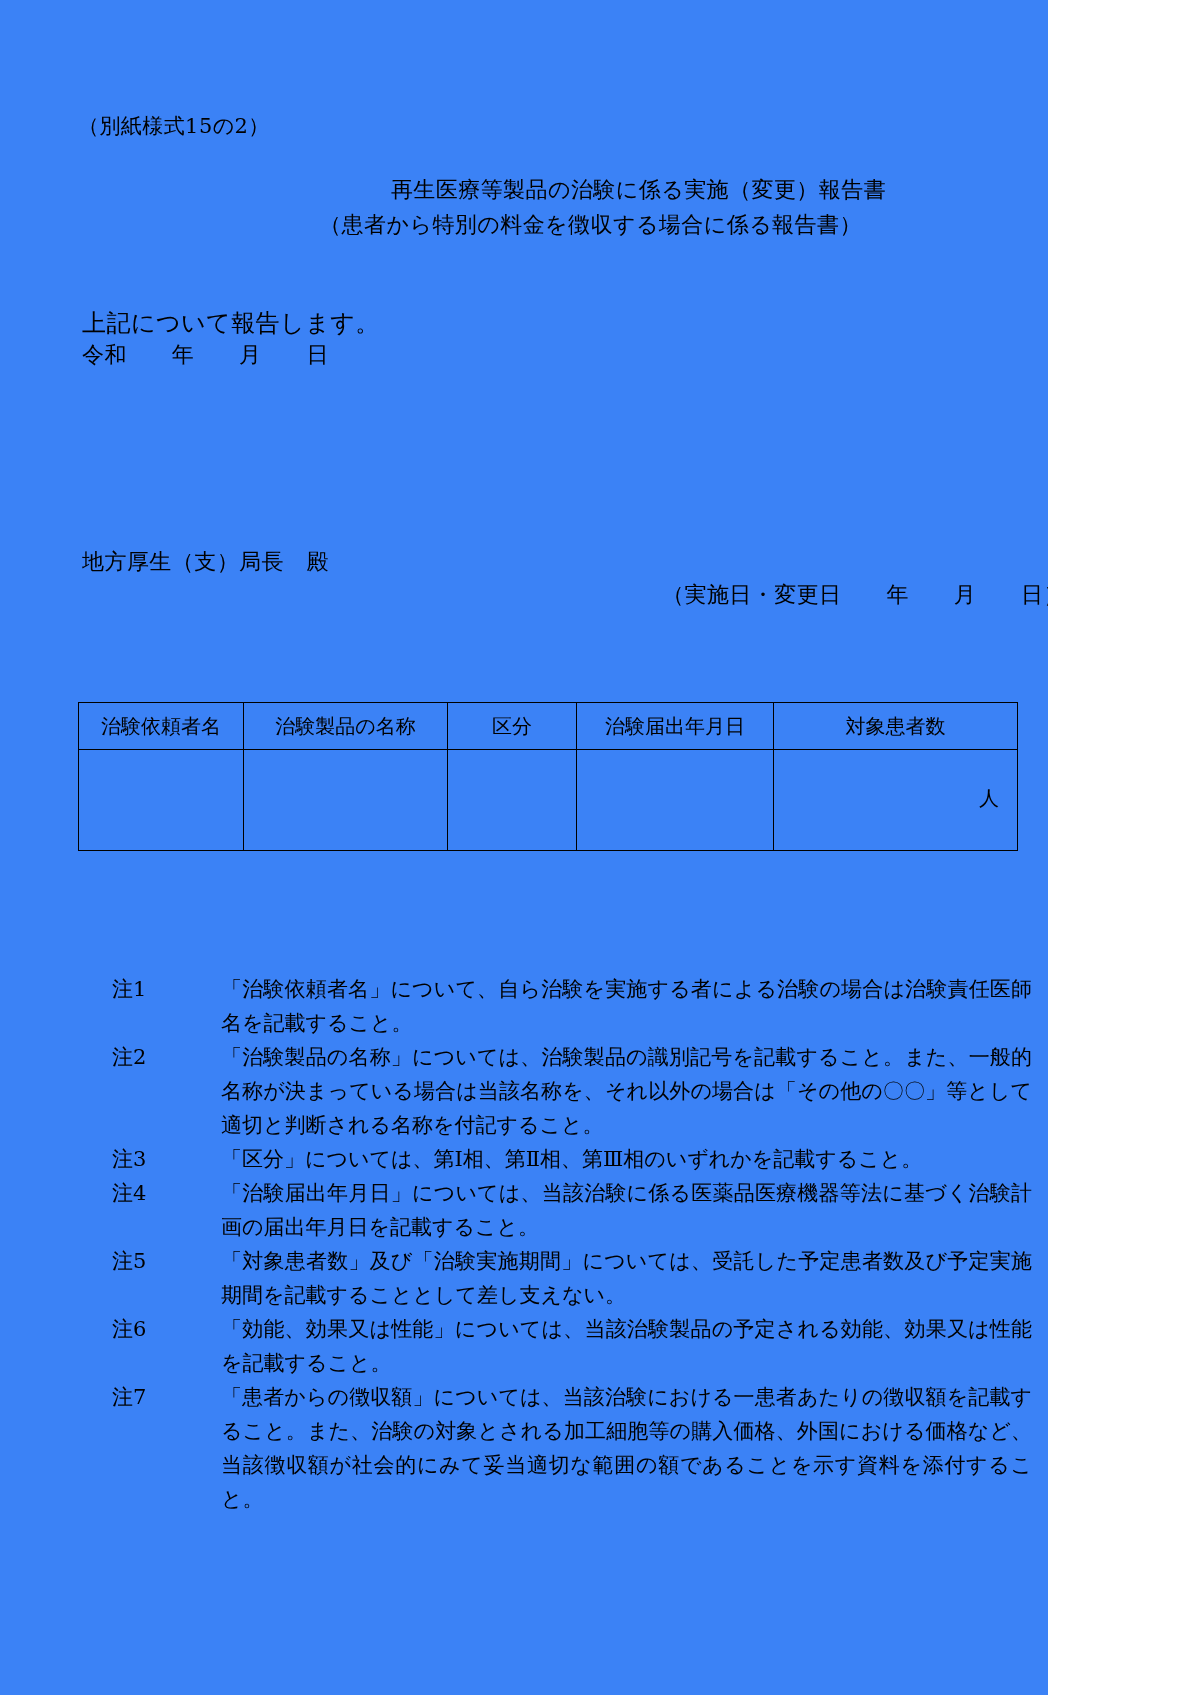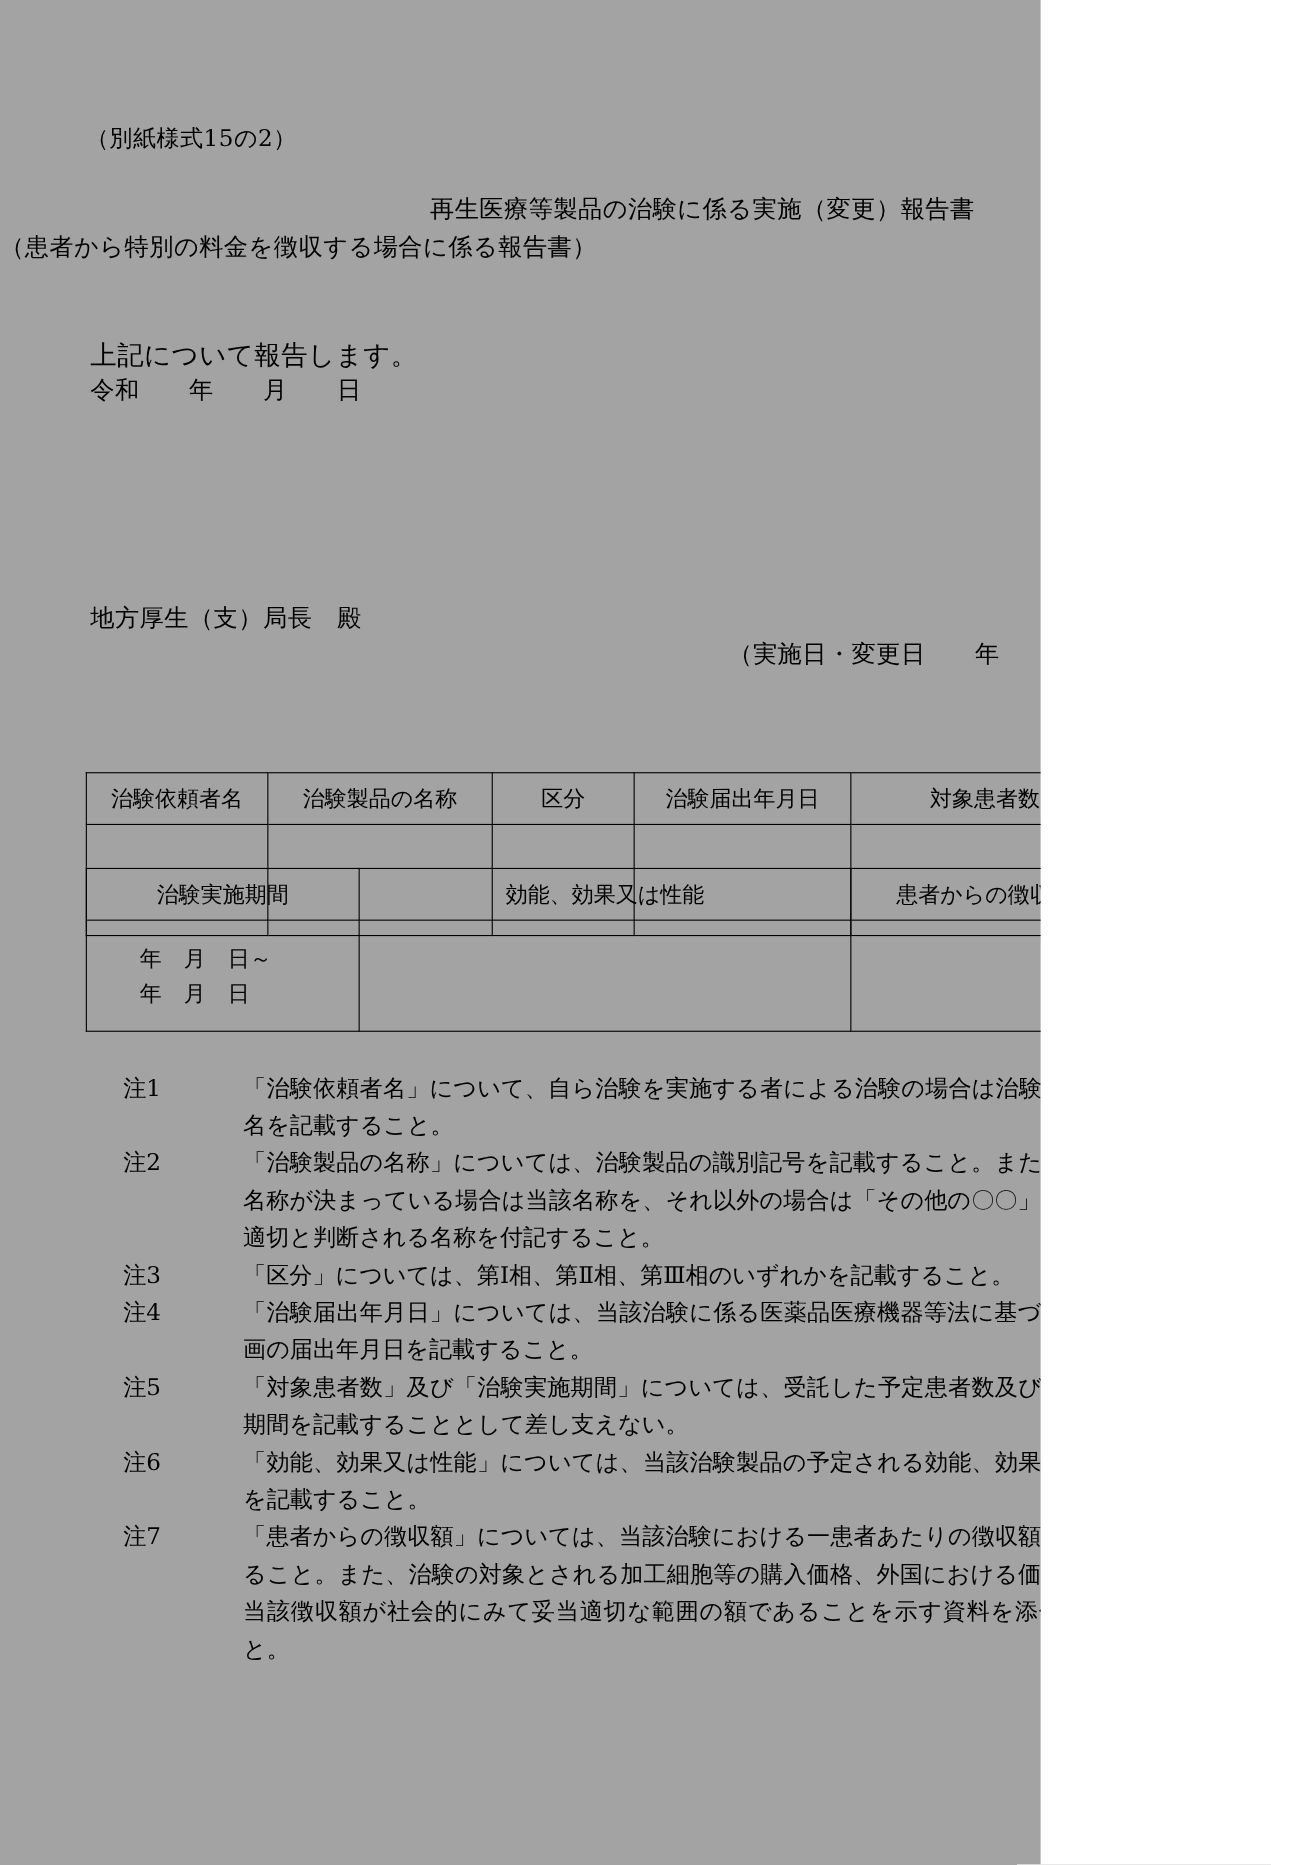--- a/index.html
+++ b/index.html
@@ -6,33 +6,33 @@
     margin: 0;
     padding: 0;
     background: #ffffff;
   }
   body {
     font-family: "DejaVu Serif", "Liberation Serif", serif;
     color: #000000;
   }
   .page {
     position: relative;
-    width: 946px;
+    width: 1048px;
     height: 1695px;
-    background: #a3a3a3;
+    background: #3b82f6;
     box-sizing: border-box;
     padding: 0;
     overflow: hidden;
   }
 
   
   .blk { position: absolute; white-space: pre; letter-spacing: 0.02em; }
   .form-no   { left: 78px;  top: 112px;  font-size: 21px; }
   .title-1   { left: 0;     top: 175px;  width: 1181px; text-align: center; font-size: 22px; margin-left: 48px; }
-  .title-2   { left: 0;     top: 210px;  width: 1181px; font-size: 22px; }
+  .title-2   { left: 0;     top: 210px;  width: 1181px; text-align: center; font-size: 22px; }
 
   .report-line { left: 82px; top: 307px; font-size: 24px; }
   .date-line   { left: 82px; top: 340px; font-size: 22px; }
 
   .inst-block { position: absolute; left: 676px; top: 400px; font-size: 21px; line-height: 31px; }
   .inst-block div { white-space: pre; }
 
   .addressee { left: 82px; top: 547px; font-size: 22px; }
   .impl-date { left: 662px; top: 580px; font-size: 22px; }
 
@@ -136,39 +136,20 @@
         <td class="body-cell-a"></td>
         <td class="body-cell-a"></td>
         <td class="body-cell-a"></td>
         <td class="body-cell-a">
           <span class="unit">人</span>
         </td>
       </tr>
     </tbody>
   </table>
 
-  <table class="tbl" id="table-trial-detail">
-    <tbody>
-      <tr>
-        <td class="hdr-cell" style="width:247px">治験実施期間</td>
-        <td class="hdr-cell" style="width:446px">効能、効果又は性能</td>
-        <td class="hdr-cell">患者からの徴収額</td>
-      </tr>
-      <tr>
-        <td class="body-cell-b">
-          <span class="daterange">年　月　日～
-年　月　日</span>
-        </td>
-        <td class="body-cell-b"></td>
-        <td class="body-cell-b">
-          <span class="unit">円</span>
-        </td>
-      </tr>
-    </tbody>
-  </table>
 
   <div class="notes">
     <div class="note-row">
       <span class="note-label">注1</span>
       <span class="note-text">「治験依頼者名」について、自ら治験を実施する者による治験の場合は治験責任医師名を記載すること。</span>
     </div>
     <div class="note-row">
       <span class="note-label">注2</span>
       <span class="note-text">「治験製品の名称」については、治験製品の識別記号を記載すること。また、一般的名称が決まっている場合は当該名称を、それ以外の場合は「その他の〇〇」等として適切と判断される名称を付記すること。</span>
     </div>

